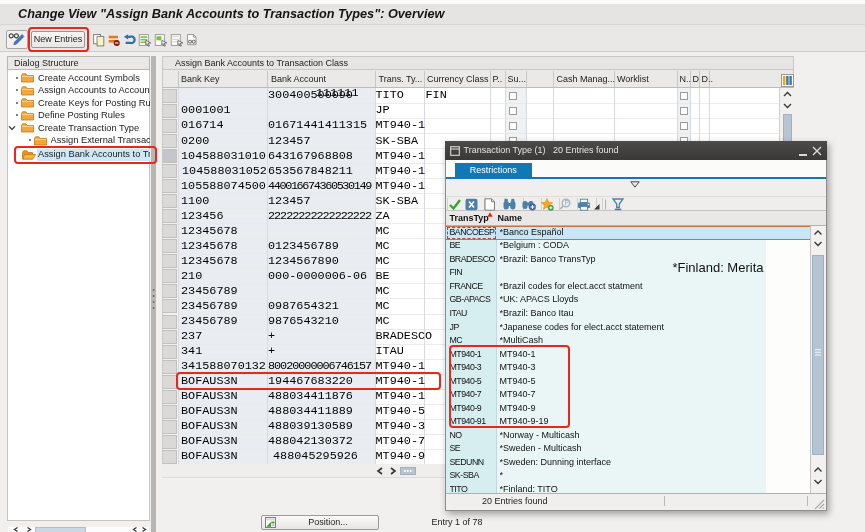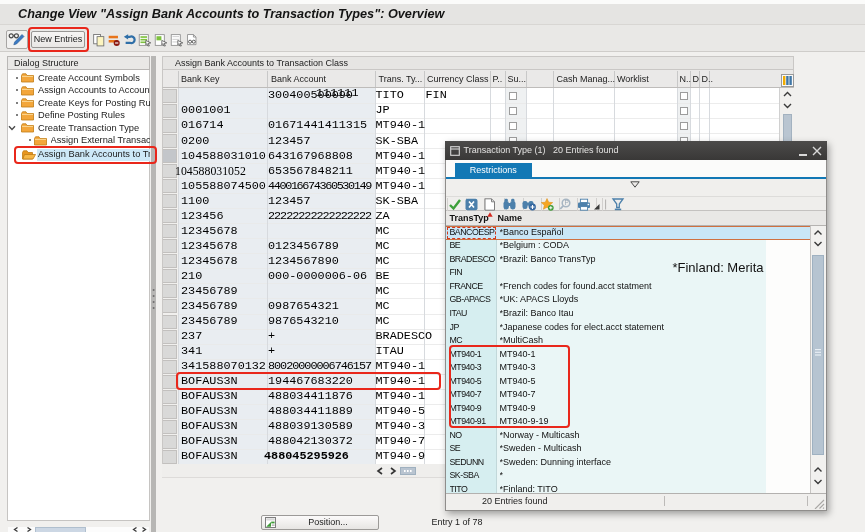--- a/index.html
+++ b/index.html
@@ -197,21 +197,21 @@
 <div class="" style="left:679.5px;top:137.02px;width:8px;height:8px;background:#fff;border:1px solid #9c9c9c;"></div>
 <div class="" style="left:162px;top:149.06px;width:14.5px;height:14.04px;background:#c3c6ca;border:1px solid #c2c0be;"></div>
 <div class="" style="left:177.5px;top:163.1px;width:601.5px;height:1px;background:#e9e9e9;opacity:0.85;"></div>
 <div class="mono" style="left:181px;top:148.56px;width:100px;height:15.04px;line-height:15px;">104588031010</div>
 <div class="mono" style="left:268px;top:148.56px;width:150px;height:15.04px;line-height:15px;">643167968808</div>
 <div class="mono" style="left:375.5px;top:148.56px;width:62px;height:15.04px;line-height:15px;">MT940-1</div>
 <div class="" style="left:509px;top:152.06px;width:8px;height:8px;background:#fff;border:1px solid #9c9c9c;"></div>
 <div class="" style="left:679.5px;top:152.06px;width:8px;height:8px;background:#fff;border:1px solid #9c9c9c;"></div>
 <div class="" style="left:162px;top:164.1px;width:14.5px;height:14.04px;background:#d9d9d8;border:1px solid #c2c0be;"></div>
 <div class="" style="left:177.5px;top:178.14px;width:601.5px;height:1px;background:#e9e9e9;opacity:0.85;"></div>
-<div class="mono" style="left:175px;top:163.6px;width:100px;height:15.04px;line-height:15px;font-family:Liberation Serif, serif;">104588031052</div>
+<div class="mono" style="left:182px;top:163.6px;width:100px;height:15.04px;line-height:15px;">104588031052</div>
 <div class="mono" style="left:268px;top:163.6px;width:150px;height:15.04px;line-height:15px;">653567848211</div>
 <div class="mono" style="left:375.5px;top:163.6px;width:62px;height:15.04px;line-height:15px;">MT940-1</div>
 <div class="" style="left:509px;top:167.1px;width:8px;height:8px;background:#fff;border:1px solid #9c9c9c;"></div>
 <div class="" style="left:679.5px;top:167.1px;width:8px;height:8px;background:#fff;border:1px solid #9c9c9c;"></div>
 <div class="" style="left:162px;top:179.14px;width:14.5px;height:14.04px;background:#d9d9d8;border:1px solid #c2c0be;"></div>
 <div class="" style="left:177.5px;top:193.17999999999998px;width:601.5px;height:1px;background:#e9e9e9;opacity:0.85;"></div>
 <div class="mono" style="left:181px;top:178.64px;width:100px;height:15.04px;line-height:15px;">105588074500</div>
 <div class="mono" style="left:268px;top:178.64px;width:150px;height:15.04px;line-height:15px;letter-spacing:-1.36px;">440016674360530149</div>
 <div class="mono" style="left:375.5px;top:178.64px;width:62px;height:15.04px;line-height:15px;">MT940-1</div>
 <div class="" style="left:509px;top:182.14px;width:8px;height:8px;background:#fff;border:1px solid #9c9c9c;"></div>
@@ -331,21 +331,21 @@
 <div class="" style="left:162px;top:434.81999999999994px;width:14.5px;height:14.04px;background:#d9d9d8;border:1px solid #c2c0be;"></div>
 <div class="" style="left:177.5px;top:448.85999999999996px;width:601.5px;height:1px;background:#e9e9e9;opacity:0.85;"></div>
 <div class="mono" style="left:181px;top:434.31999999999994px;width:100px;height:15.04px;line-height:15px;">BOFAUS3N</div>
 <div class="mono" style="left:268px;top:434.31999999999994px;width:150px;height:15.04px;line-height:15px;">488042130372</div>
 <div class="mono" style="left:375.5px;top:434.31999999999994px;width:62px;height:15.04px;line-height:15px;">MT940-7</div>
 <div class="" style="left:509px;top:437.81999999999994px;width:8px;height:8px;background:#fff;border:1px solid #9c9c9c;"></div>
 <div class="" style="left:679.5px;top:437.81999999999994px;width:8px;height:8px;background:#fff;border:1px solid #9c9c9c;"></div>
 <div class="" style="left:162px;top:449.86px;width:14.5px;height:14.04px;background:#d9d9d8;border:1px solid #c2c0be;"></div>
 <div class="" style="left:177.5px;top:463.90000000000003px;width:601.5px;height:1px;background:#e9e9e9;opacity:0.85;"></div>
 <div class="mono" style="left:181px;top:449.36px;width:100px;height:15.04px;line-height:15px;">BOFAUS3N</div>
-<div class="mono" style="left:264px;top:449.36px;width:150px;height:15.04px;line-height:15px;font-weight:bold;">488045295926</div>
+<div class="mono" style="left:273px;top:449.36px;width:150px;height:15.04px;line-height:15px;">488045295926</div>
 <div class="mono" style="left:375.5px;top:449.36px;width:62px;height:15.04px;line-height:15px;">MT940-9</div>
 <div class="" style="left:509px;top:452.86px;width:8px;height:8px;background:#fff;border:1px solid #9c9c9c;"></div>
 <div class="" style="left:679.5px;top:452.86px;width:8px;height:8px;background:#fff;border:1px solid #9c9c9c;"></div>
 <div class="" style="left:177.5px;top:88.4px;width:1px;height:376.0px;background:#d7dade;"></div>
 <div class="" style="left:267px;top:88.4px;width:1px;height:376.0px;background:#d7dade;"></div>
 <div class="" style="left:375px;top:88.4px;width:1px;height:376.0px;background:#d7dade;"></div>
 <div class="" style="left:423.5px;top:88.4px;width:1px;height:376.0px;background:#d7dade;"></div>
 <div class="" style="left:489.5px;top:88.4px;width:1px;height:376.0px;background:#d7dade;"></div>
 <div class="" style="left:504.5px;top:88.4px;width:1px;height:376.0px;background:#d7dade;"></div>
 <div class="" style="left:526px;top:88.4px;width:1px;height:376.0px;background:#d7dade;"></div>
@@ -490,21 +490,21 @@
 <div class="" style="left:446.5px;top:226.60000000000002px;width:49px;height:12.229999999999999px;z-index:11;border:1px dashed #d2391d;"></div>
 <div class="" style="left:449.5px;top:225.8px;width:46.5px;height:13.53px;z-index:11;line-height:13.53px;font-size:8.8px;color:#111;overflow:hidden;white-space:nowrap;letter-spacing:-0.5px;">BANCOESP</div>
 <div class="" style="left:499.5px;top:225.8px;width:264px;height:13.53px;z-index:11;line-height:13.53px;font-size:9px;color:#111;overflow:hidden;white-space:nowrap;">*Banco Español</div>
 <div class="" style="left:449.5px;top:239.33px;width:46.5px;height:13.53px;z-index:11;line-height:13.53px;font-size:8.8px;color:#111;overflow:hidden;white-space:nowrap;letter-spacing:-0.5px;">BE</div>
 <div class="" style="left:499.5px;top:239.33px;width:264px;height:13.53px;z-index:11;line-height:13.53px;font-size:9px;color:#111;overflow:hidden;white-space:nowrap;">*Belgium : CODA</div>
 <div class="" style="left:449.5px;top:252.86px;width:46.5px;height:13.53px;z-index:11;line-height:13.53px;font-size:8.8px;color:#111;overflow:hidden;white-space:nowrap;letter-spacing:-0.5px;">BRADESCO</div>
 <div class="" style="left:499.5px;top:252.86px;width:264px;height:13.53px;z-index:11;line-height:13.53px;font-size:9px;color:#111;overflow:hidden;white-space:nowrap;">*Brazil: Banco TransTyp</div>
 <div class="" style="left:449.5px;top:266.39px;width:46.5px;height:13.53px;z-index:11;line-height:13.53px;font-size:8.8px;color:#111;overflow:hidden;white-space:nowrap;letter-spacing:-0.5px;">FIN</div>
 <div class="" style="left:499.5px;top:261px;width:264px;height:13.53px;z-index:11;line-height:13.53px;font-size:13px;color:#111;overflow:hidden;white-space:nowrap;text-align:right;">*Finland: Merita</div>
 <div class="" style="left:449.5px;top:279.92px;width:46.5px;height:13.53px;z-index:11;line-height:13.53px;font-size:8.8px;color:#111;overflow:hidden;white-space:nowrap;letter-spacing:-0.5px;">FRANCE</div>
-<div class="" style="left:499.5px;top:279.92px;width:264px;height:13.53px;z-index:11;line-height:13.53px;font-size:9px;color:#111;overflow:hidden;white-space:nowrap;">*French codes for found.acct statment</div>
+<div class="" style="left:499.5px;top:279.92px;width:264px;height:13.53px;z-index:11;line-height:13.53px;font-size:9px;color:#111;overflow:hidden;white-space:nowrap;">*Brazil codes for elect.acct statment</div>
 <div class="" style="left:449.5px;top:293.45px;width:46.5px;height:13.53px;z-index:11;line-height:13.53px;font-size:8.8px;color:#111;overflow:hidden;white-space:nowrap;letter-spacing:-0.5px;">GB-APACS</div>
 <div class="" style="left:499.5px;top:293.45px;width:264px;height:13.53px;z-index:11;line-height:13.53px;font-size:9px;color:#111;overflow:hidden;white-space:nowrap;">*UK: APACS Lloyds</div>
 <div class="" style="left:449.5px;top:306.98px;width:46.5px;height:13.53px;z-index:11;line-height:13.53px;font-size:8.8px;color:#111;overflow:hidden;white-space:nowrap;letter-spacing:-0.5px;">ITAU</div>
 <div class="" style="left:499.5px;top:306.98px;width:264px;height:13.53px;z-index:11;line-height:13.53px;font-size:9px;color:#111;overflow:hidden;white-space:nowrap;">*Brazil: Banco Itau</div>
 <div class="" style="left:449.5px;top:320.51px;width:46.5px;height:13.53px;z-index:11;line-height:13.53px;font-size:8.8px;color:#111;overflow:hidden;white-space:nowrap;letter-spacing:-0.5px;">JP</div>
 <div class="" style="left:499.5px;top:320.51px;width:264px;height:13.53px;z-index:11;line-height:13.53px;font-size:9px;color:#111;overflow:hidden;white-space:nowrap;">*Japanese codes for elect.acct statement</div>
 <div class="" style="left:449.5px;top:334.04px;width:46.5px;height:13.53px;z-index:11;line-height:13.53px;font-size:8.8px;color:#111;overflow:hidden;white-space:nowrap;letter-spacing:-0.5px;">MC</div>
 <div class="" style="left:499.5px;top:334.04px;width:264px;height:13.53px;z-index:11;line-height:13.53px;font-size:9px;color:#111;overflow:hidden;white-space:nowrap;">*MultiCash</div>
 <div class="" style="left:449.5px;top:347.57px;width:46.5px;height:13.53px;z-index:11;line-height:13.53px;font-size:8.8px;color:#111;overflow:hidden;white-space:nowrap;letter-spacing:-0.5px;">MT940-1</div>
 <div class="" style="left:499.5px;top:347.57px;width:264px;height:13.53px;z-index:11;line-height:13.53px;font-size:9px;color:#111;overflow:hidden;white-space:nowrap;">MT940-1</div>

